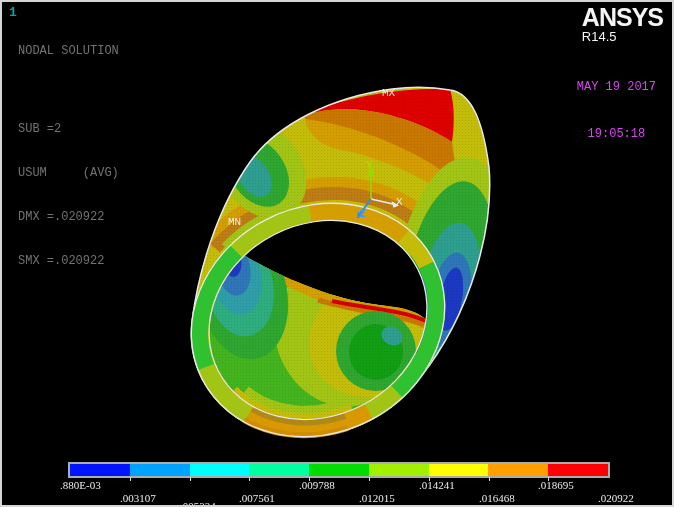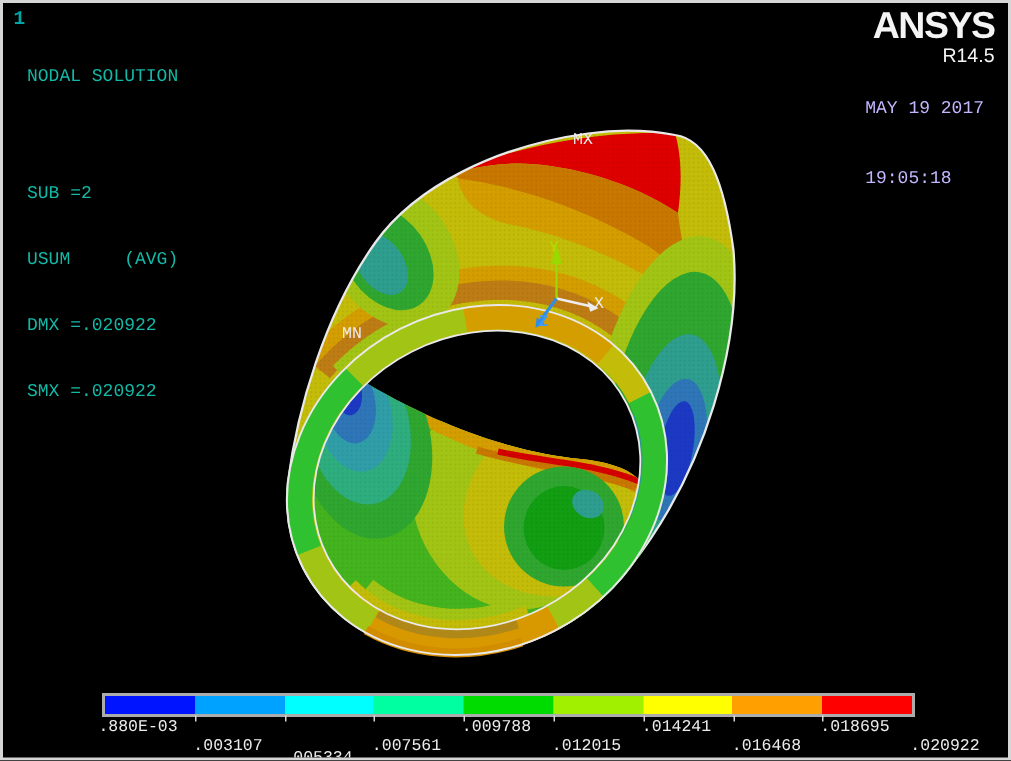--- a/index.html
+++ b/index.html
@@ -3,31 +3,31 @@
 <meta charset="utf-8">
 <style>
   html,body{margin:0;padding:0;background:#222;}
   #screen{
     position:relative;width:674px;height:507px;background:#000;
     box-sizing:border-box;border:2px solid #d6d6d6;overflow:hidden;
     font-family:"Liberation Mono","DejaVu Sans Mono",monospace;
   }
   .mono{font-family:"Liberation Mono","DejaVu Sans Mono",monospace;}
   #view-indicator{position:absolute;left:7px;top:3px;color:#00a5a5;font-size:13px;font-weight:bold;}
-  #info-block{position:absolute;left:16px;top:13px;color:#14b8a6;font-size:12px;line-height:14.6px;white-space:pre;}
+  #info-block{position:absolute;left:16px;top:13px;color:#737373;font-size:12px;line-height:14.6px;white-space:pre;}
   #info-block .gap{height:5px;}
-  #brand{position:absolute;right:9px;top:2px;text-align:right;color:#f4f4f4;}
+  #brand{position:absolute;right:9px;top:2px;text-align:left;color:#f4f4f4;}
   #brand .logo{font-family:"Liberation Sans","DejaVu Sans",sans-serif;font-weight:bold;font-size:25px;letter-spacing:-1px;line-height:26px;}
   #brand .ver{font-family:"Liberation Sans","DejaVu Sans",sans-serif;font-size:13px;line-height:13px;}
-  #datetime{position:absolute;right:16px;top:32px;text-align:left;color:#c4b5fd;font-size:12px;line-height:15.5px;white-space:pre;}
+  #datetime{position:absolute;right:16px;top:47px;text-align:center;color:#d946ef;font-size:12px;line-height:15.5px;white-space:pre;}
   #model-area{position:absolute;left:0;top:0;width:674px;height:507px;}
   
   #legend-bar{position:absolute;left:66px;top:460px;width:542px;height:16px;background:#acacac;box-sizing:border-box;padding:2px;display:flex;}
   #legend-bar .seg{flex:1 1 0;height:100%;}
-  .legend-label{position:absolute;width:64px;text-align:center;color:#ececec;font-size:11px;}
+  .legend-label{position:absolute;width:64px;color:#ececec;font-size:11px;font-family:Liberation Serif, serif;}
   .tick{position:absolute;top:475px;width:1px;height:4px;background:#d9d9d9;}
 </style>
 </head>
 <body>
 
 <div id="screen">
 
   <svg id="model-area" viewBox="0 0 674 507" xmlns="http://www.w3.org/2000/svg">
     <defs>
       <clipPath id="bodyClip">

